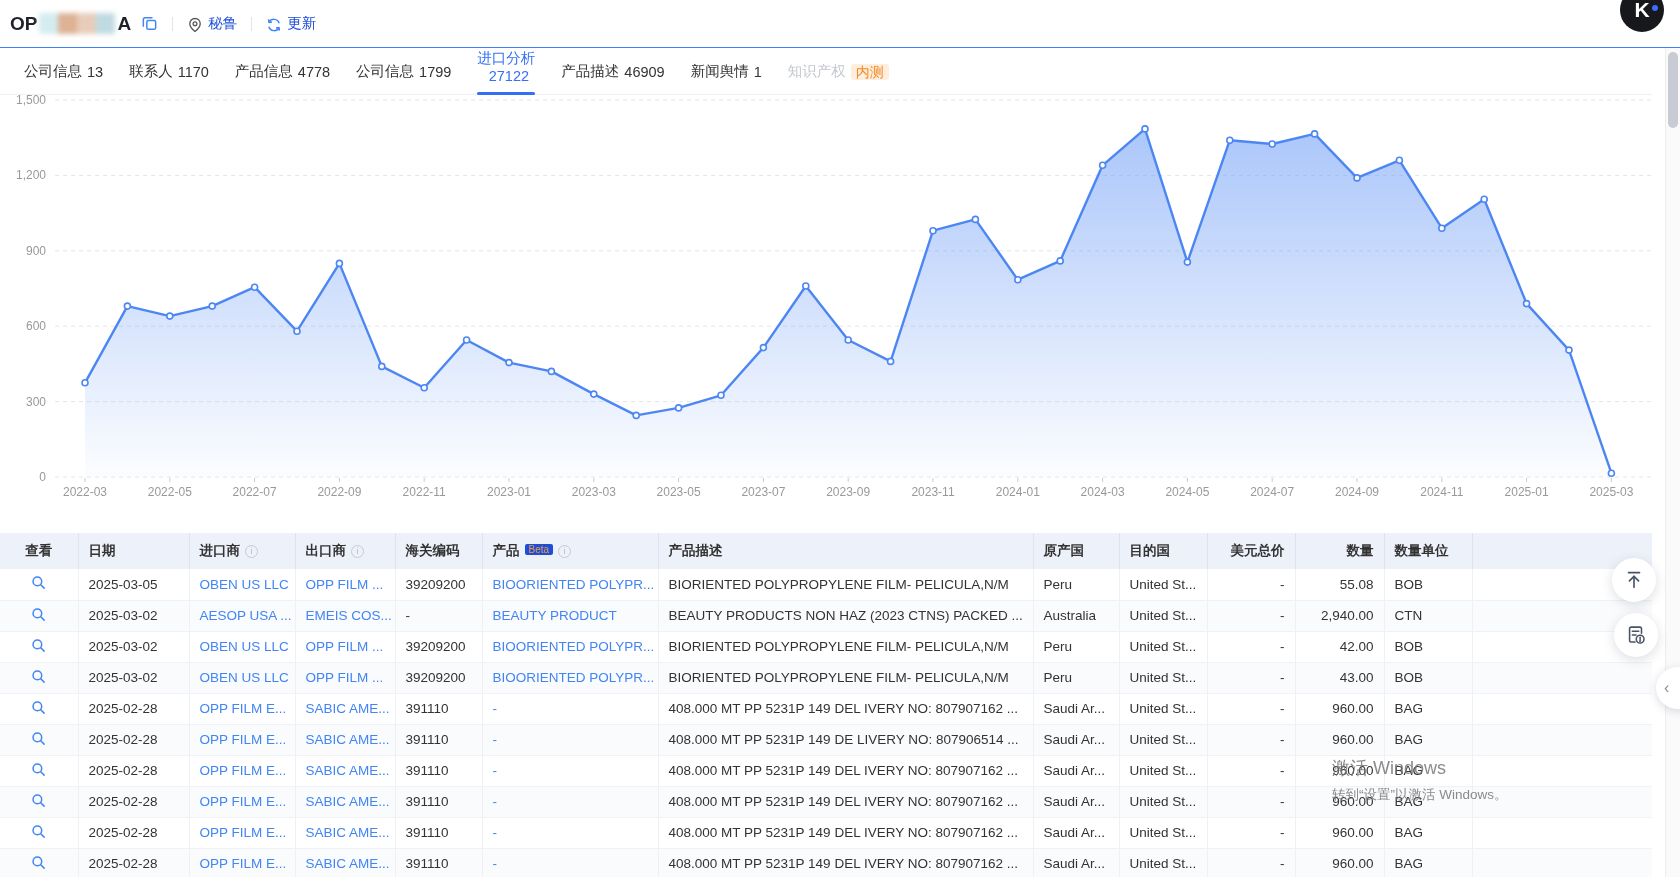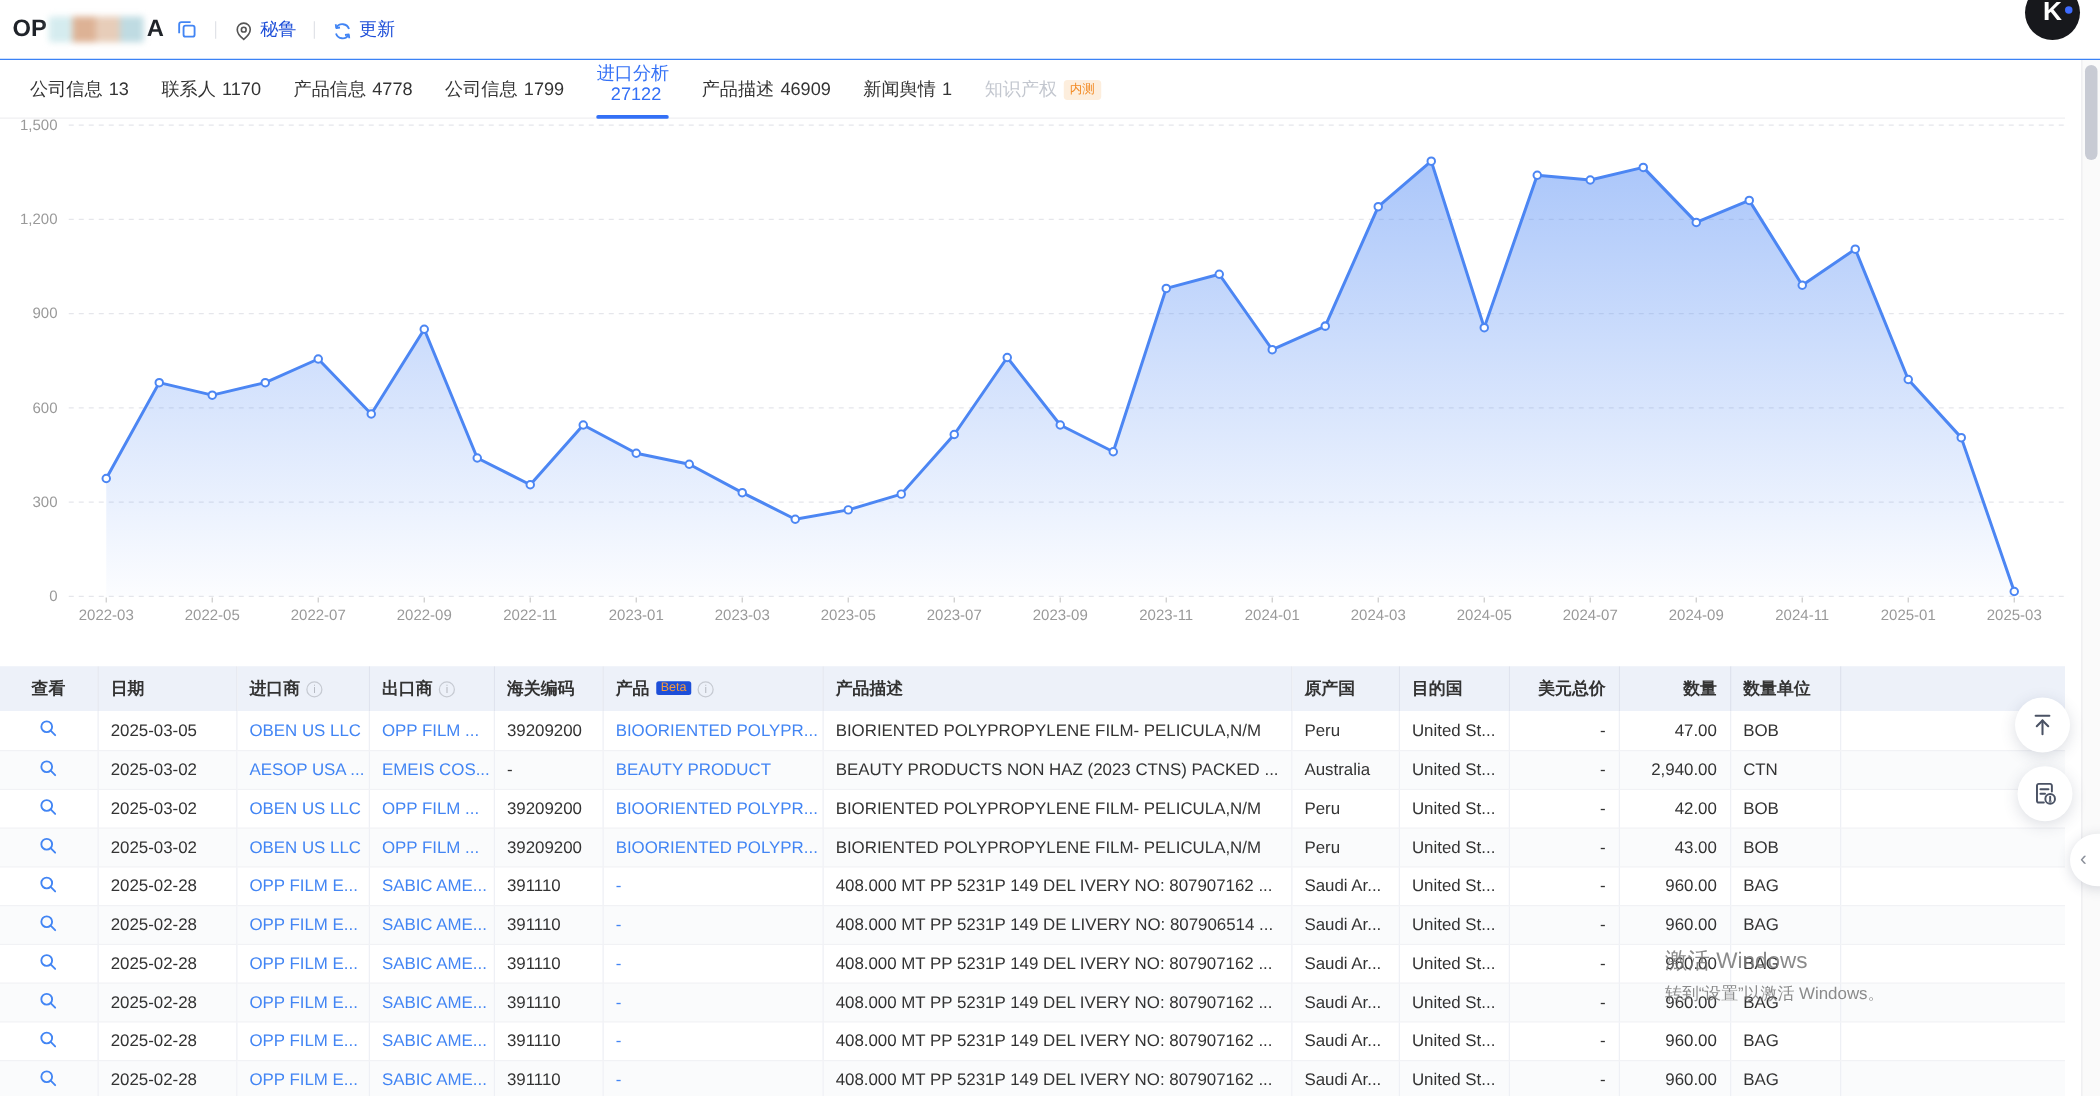--- a/index.html
+++ b/index.html
@@ -24,21 +24,21 @@
   
   .tabbar { position:absolute; top:49px; left:0; width:1652px; height:46px; background:#fff;
     border-bottom:1px solid #f0f0f2; display:flex; align-items:center; padding-left:24px; z-index:9; }
   .tab { margin-right:26px; font-size:14.5px; color:#333; height:100%; display:flex; align-items:center;
     position:relative; cursor:pointer; white-space:nowrap; }
   .tab .cnt { margin-left:5px; }
   .tab.active { color:#3370f6;flex-direction:column; }
   .tab.active::after { content:""; position:absolute; bottom:-1px; left:0; right:0; height:3px;
     background:#3370f6; border-radius:2px; }
   .tab.disabled { color:#c3c7cf; cursor:default; }
-  .badge-neice { background:#fdeedd; color:#f28b25; font-size:10px; line-height:16px; padding:0 5px;
+  .badge-neice { background:#fdeedd; color:#f28b25; font-size:14px; line-height:16px; padding:0 5px;
     border-radius:3px; margin-left:5px; }
   
   .chart-area { position:absolute; top:95px; left:0; width:1652px; height:414px; overflow:hidden; }
   
   .table-wrap { position:absolute; top:533px; left:0; width:1652px; }
   table { border-collapse:collapse; width:100%; table-layout:fixed; font-size:13.5px; color:#333; }
   thead th { background:#edf1f9; height:36px; font-weight:bold; text-align:left; padding:0 10px;
     border-right:1px solid #dfe3ee; white-space:nowrap; overflow:hidden; }
   thead th:last-child { border-right:none; }
   tbody td { height:31px; padding:0 10px; border-bottom:1px solid #f1f2f5; border-right:1px solid #eef0f5;
@@ -296,21 +296,21 @@
             </span></td>
           <td>2025-03-05</td>
           <td><span class="link">OBEN US LLC</span></td>
           <td><span class="link">OPP FILM ...</span></td>
           <td>39209200</td>
           <td><span class="link">BIOORIENTED POLYPR...</span></td>
           <td>BIORIENTED POLYPROPYLENE FILM- PELICULA,N/M</td>
           <td>Peru</td>
           <td>United St...</td>
           <td class="al-r">-</td>
-          <td class="al-r">47.00</td>
+          <td class="al-r">55.08</td>
           <td>BOB</td>
           <td></td>
         </tr>
         <tr>
           <td class="al-c"><span class="search-btn">
               <svg width="15" height="15" viewBox="0 0 16 16" fill="none" stroke="#4285f4" stroke-width="1.6" stroke-linecap="round">
                 <circle cx="6.8" cy="6.8" r="4.6"></circle>
                 <line x1="10.4" y1="10.4" x2="14" y2="14"></line>
               </svg>
             </span></td>

